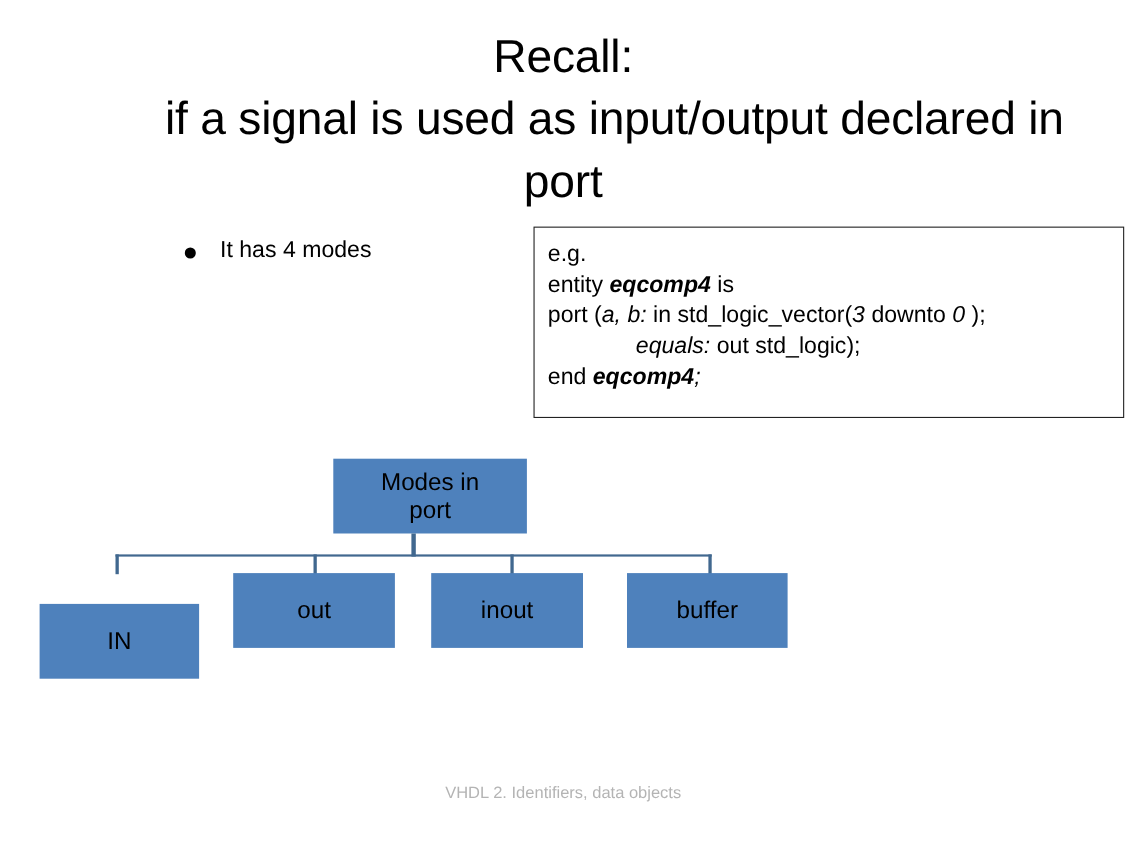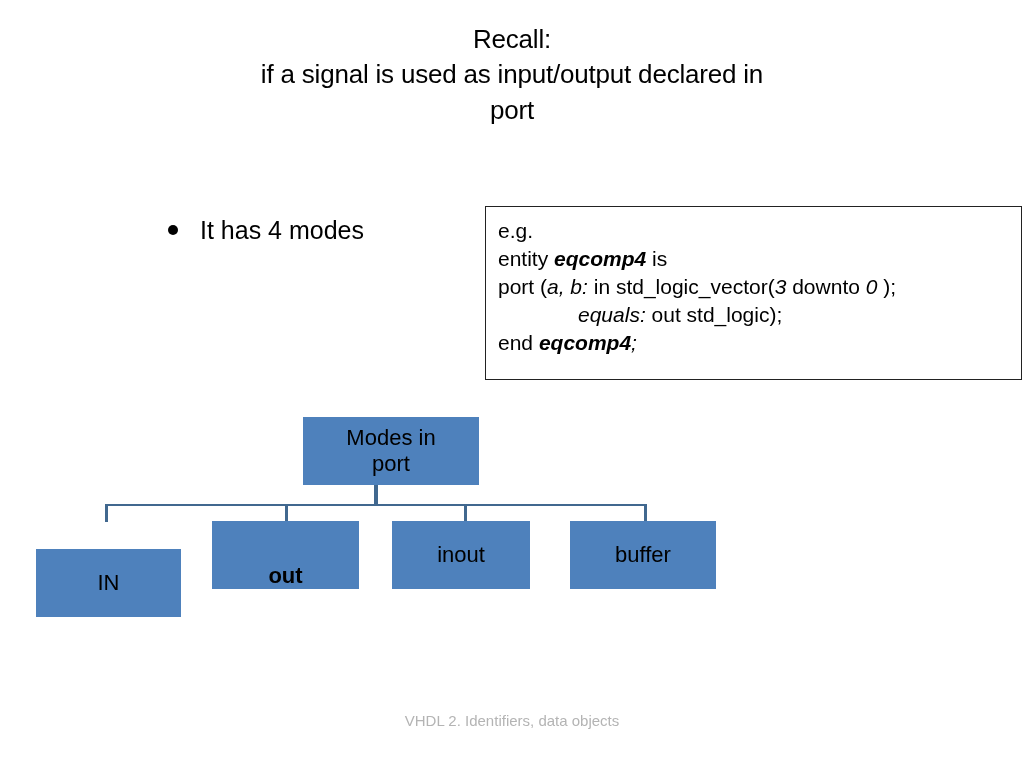--- a/index.html
+++ b/index.html
@@ -20,36 +20,36 @@
     overflow: hidden;
   }
 
   
   #title-block {
     position: absolute;
     left: 150px;
     top: 22px;
     width: 724px;
     text-align: center;
-    font-size: 26px;
+    font-size: 42px;
     line-height: 1.36;
     font-weight: 400;
     color: #000000;
     letter-spacing: -0.2px;
   }
   #title-block .tline { display: block; white-space: nowrap; }
 
   
   #bullet-row {
     position: absolute;
     left: 168px;
     top: 215px;
     display: flex;
     align-items: flex-start;
-    font-size: 25px;
+    font-size: 21px;
     line-height: 1.2;
   }
   #bullet-row .bullet-dot {
     width: 10px;
     height: 10px;
     border-radius: 50%;
     background: #000000;
     margin-top: 10px;
     margin-right: 22px;
     flex: none;
@@ -89,21 +89,21 @@
     background: #4E81BC;
     color: #000000;
     display: flex;
     align-items: center;
     justify-content: center;
     text-align: center;
     font-size: 22px;
     line-height: 1.2;
     box-sizing: border-box;
   }
-  .node.bold { font-weight: bold; align-items: flex-end; }
+  .node.bold { font-weight: normal; }
   #node-parent {
     left: 303px;
     top: 17px;
     width: 176px;
     height: 68px;
   }
   .node-child { top: 121px; height: 68px; }
   #node-in     { left: 36px;  width: 145px; margin-top: 28px; }
   #node-out    { left: 212px; width: 147px; }
   #node-inout  { left: 392px; width: 138px; }

